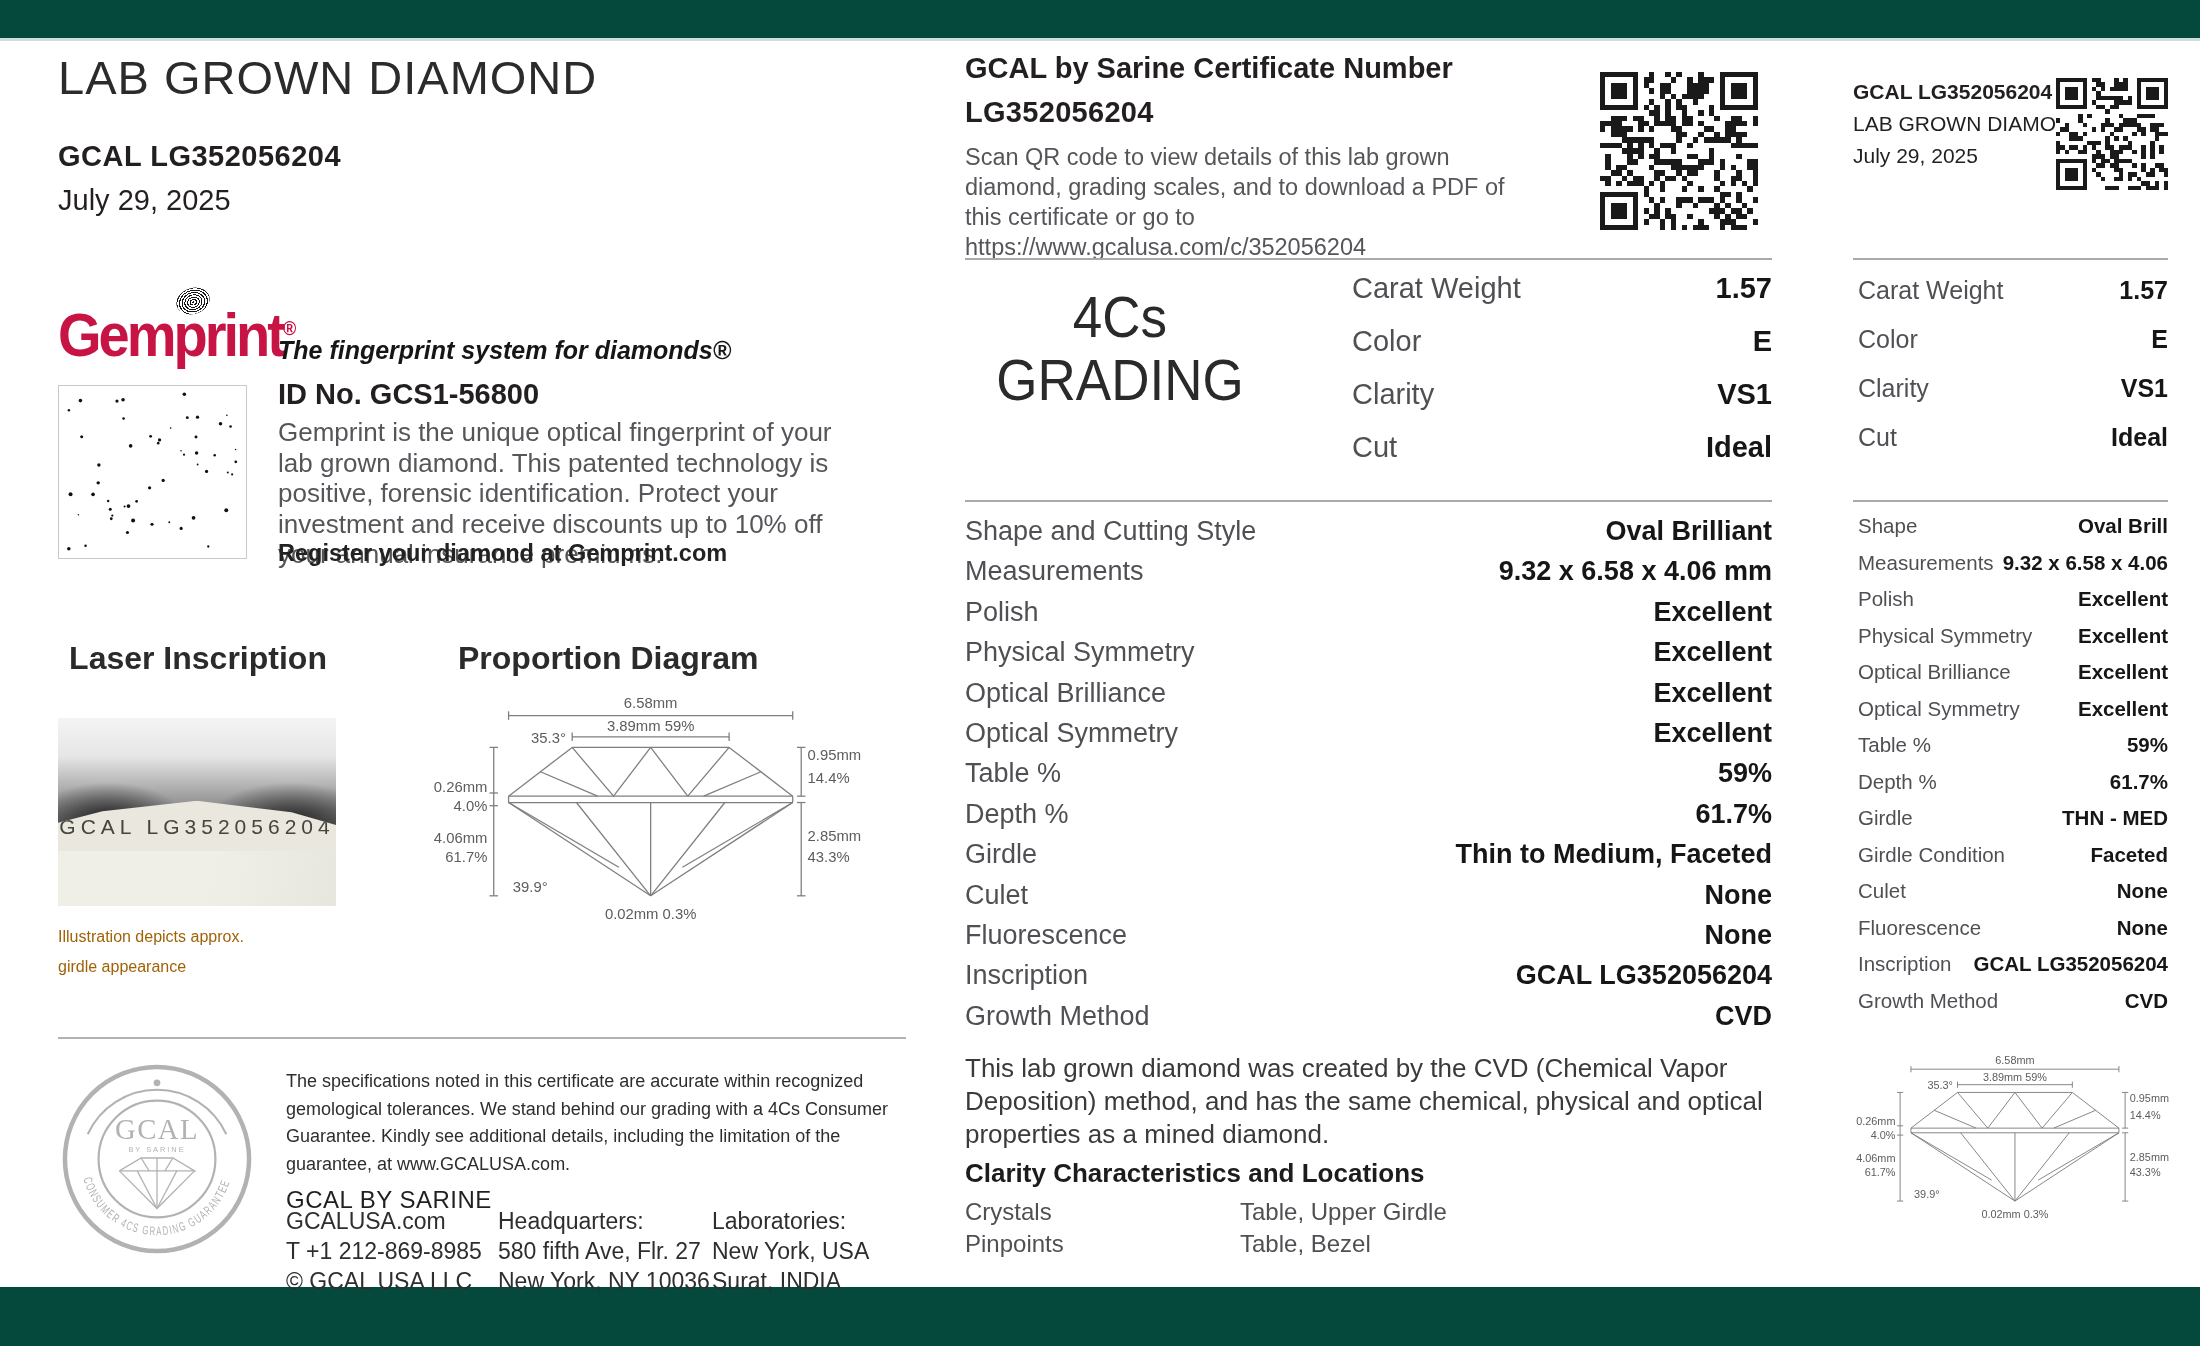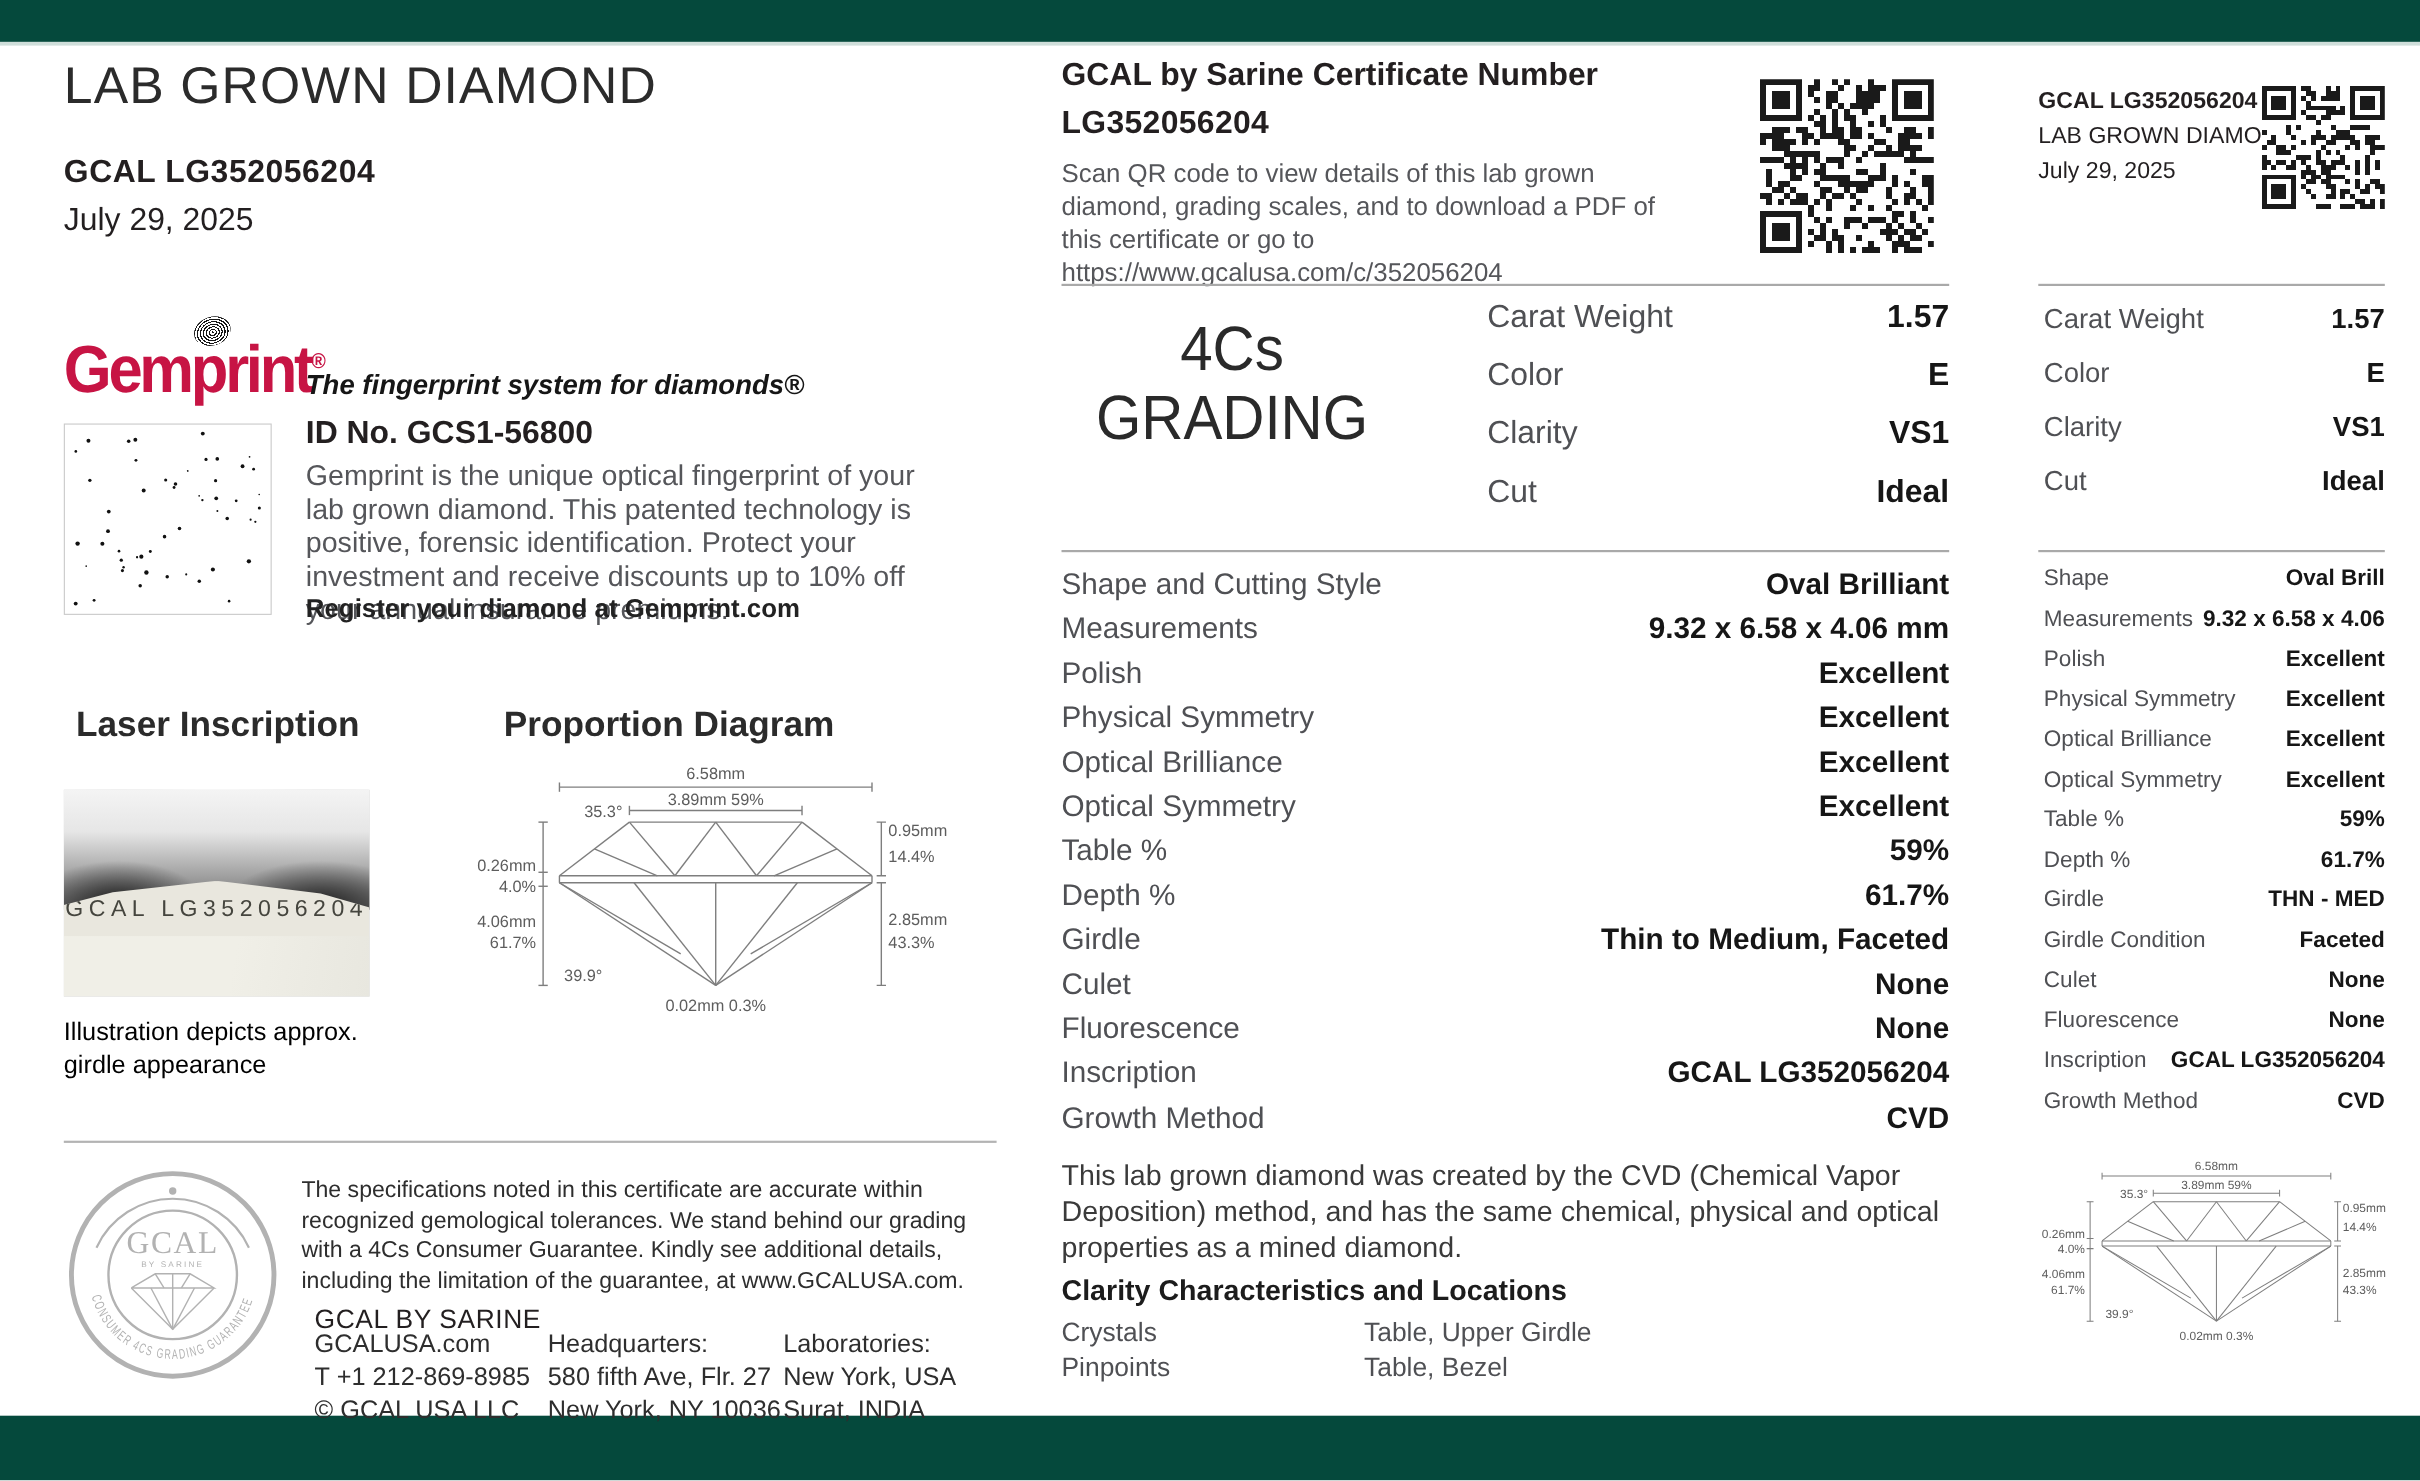--- a/index.html
+++ b/index.html
@@ -36,32 +36,32 @@
           background:radial-gradient(120px 60px at 18% 95%, #1c1c1c, transparent 65%),
                      radial-gradient(130px 60px at 84% 95%, #232323, transparent 65%),
                      linear-gradient(180deg,#f4f4f4 0%,#e6e6e6 35%,#9a9a9a 75%,#6a6a6a 100%);
           filter:blur(.6px);}
   .lp-band{position:absolute;left:0;right:0;top:44%;height:28%;background:#e9e7de;
            clip-path:polygon(0 42%,16% 20%,50% 0,84% 22%,100% 46%,100% 100%,0 100%);
            display:flex;align-items:center;justify-content:center;
            font-size:21px;letter-spacing:5px;color:#45453e;}
   .lp-bottom{position:absolute;left:0;right:0;bottom:0;height:29%;
              background:linear-gradient(100deg,#f0efe7 55%,#e8e7df);}
-  #laser-caption{left:58px;top:922px;font-size:23px;line-height:30px;color:#000000;}
+  #laser-caption{left:58px;top:922px;font-size:16px;line-height:30px;color:#a16207;}
 
   #prop-big{left:428px;top:692px;width:440px;height:238px;}
   #prop-small{left:1852px;top:1052px;width:322px;height:174px;}
   .prop-svg text{fill:#5d5d5d;}
   .prop-svg line,.prop-svg path,.prop-svg polyline{stroke:#7e7e7e;fill:none;}
 
   .rule{position:absolute;height:2px;background:#b3b3b3;}
   #left-rule{left:58px;top:1037px;width:848px;}
 
   #seal{left:58px;top:1060px;width:198px;height:198px;}
-  #footer-disclaimer{left:274px;top:1068px;width:622px;font-size:21px;line-height:27.5px;color:#2e2e2e;}
+  #footer-disclaimer{left:286px;top:1068px;width:622px;font-size:18px;line-height:27.5px;color:#2e2e2e;}
   #footer-company{left:286px;top:1162px;font-size:24px;font-weight:normal;letter-spacing:.5px;margin-top:24px;}
   .footer-col{top:1206px;font-size:23px;line-height:30px;color:#2e2e2e;}
   #footer-col1{left:286px;}
   #footer-col2{left:498px;}
   #footer-col3{left:712px;}
 
   
   #mid-title{left:965px;top:52px;font-size:29px;font-weight:bold;}
   #mid-cert{left:965px;top:96px;font-size:29px;font-weight:bold;letter-spacing:.3px;}
   #mid-scan{left:965px;top:142px;width:560px;font-size:23.5px;line-height:30px;color:#55565a;}

